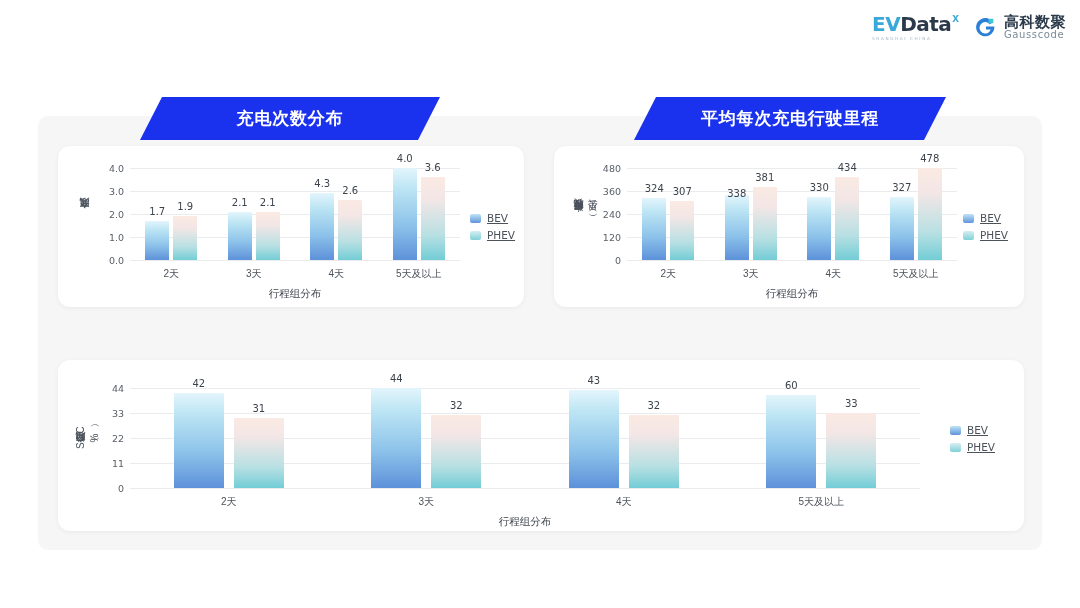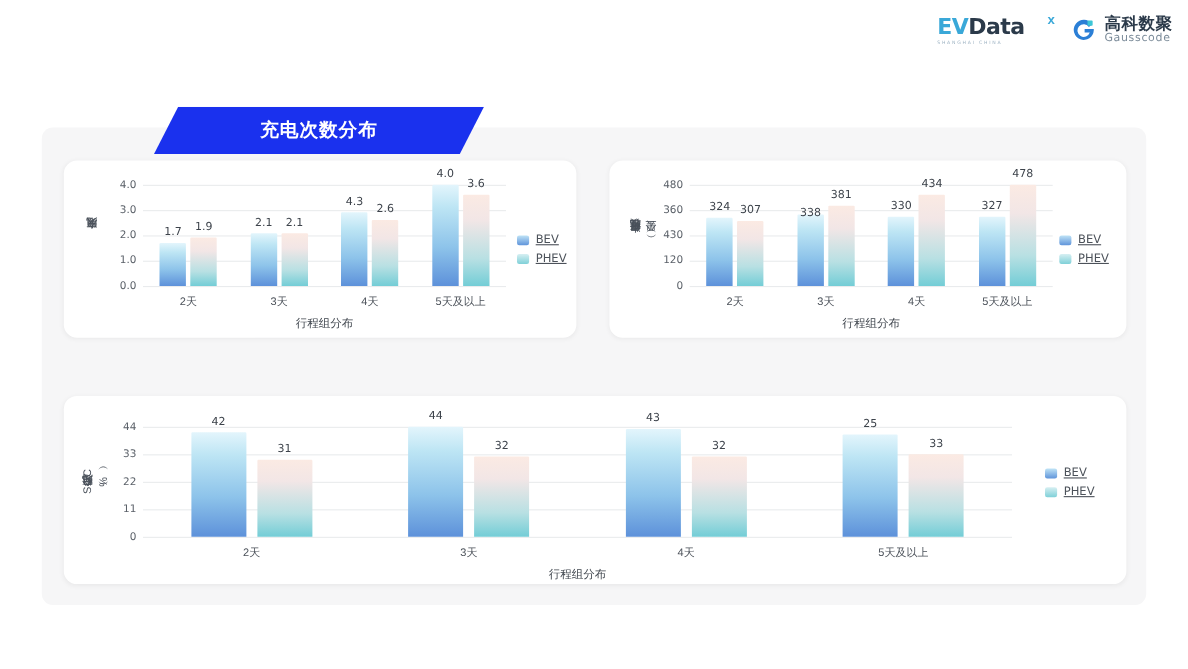--- a/index.html
+++ b/index.html
@@ -11,21 +11,21 @@
   }
 
   .page { position: relative; width: 1080px; height: 608px; }
 
   
   .brand-bar {
     position: absolute; top: 14px; right: 14px;
     display: flex; align-items: center; gap: 14px;
   }
   .logo-evdata { display: flex; flex-direction: column; align-items: flex-start; }
-  .logo-evdata-row { display: flex; align-items: flex-start; gap: 20px; }
+  .logo-evdata-row { display: flex; align-items: flex-start; }
   .ev-word {
     font-size: 20px; font-weight: bold; letter-spacing: -0.5px;
     color: #2b3a4a; line-height: 1;
     font-family: "DejaVu Sans", sans-serif;
   }
   .ev-word .ev-hi { color: #3aa8d8; }
   .ev-x {
     font-size: 12px; color: #3aa8d8; font-weight: bold;
     margin-left: 1px; margin-top: -3px;
   }
@@ -153,20 +153,23 @@
   </div>
 
   <div class="outer-panel"></div>
 
   <div class="card card-1"></div>
   <div class="banner banner-1">
     <span>充电次数分布</span>
   </div>
 
   <div class="card card-2"></div>
+  <div class="banner banner-2">
+    <span>平均每次充电行驶里程</span>
+  </div>
 
   <div class="card card-3"></div>
 
   <div id="chart-layer">
       <div class="chart" style="left: 0px; top: 0px; width: 1080px; height: 608px;">
         <div class="ylabel-wrap" style="left: 78px; top: 168px; height: 96px;">
           <div class="ylabel-col" style="height: 96px; display: flex; align-items: center; justify-content: center;">充电频次</div>
         </div>
         <div class="plot" style="left: 130px; top: 168px; width: 330px; height: 92px;">
           <div class="gridline" style="top: 92px;"></div>
@@ -216,21 +219,21 @@
         <div class="ylabel-wrap" style="left: 572px; top: 164px; height: 108px;">
           <div class="ylabel-col" style="height: 108px; display: flex; align-items: center; justify-content: center;">每次充电行驶里程</div>
           <div class="ylabel-col" style="height: 108px; display: flex; align-items: center; justify-content: center;">（公里）</div>
         </div>
         <div class="plot" style="left: 627px; top: 168px; width: 330px; height: 92px;">
           <div class="gridline" style="top: 92px;"></div>
           <div class="ytick" style="top: 92px;">0</div>
           <div class="gridline" style="top: 69px;"></div>
           <div class="ytick" style="top: 69px;">120</div>
           <div class="gridline" style="top: 46px;"></div>
-          <div class="ytick" style="top: 46px;">430</div>
+          <div class="ytick" style="top: 46px;">240</div>
           <div class="gridline" style="top: 23px;"></div>
           <div class="ytick" style="top: 23px;">360</div>
           <div class="gridline" style="top: 0px;"></div>
           <div class="ytick" style="top: 0px;">480</div>
           <div class="bar bev" style="left: 15.25px; width: 24px; height: 62.1px;"></div>
           <div class="bar-label" style="left: 27.25px; top: 14.9px;">324</div>
           <div class="bar phev" style="left: 43.25px; width: 24px; height: 58.8417px;"></div>
           <div class="bar-label" style="left: 55.25px; top: 18.1583px;">307</div>
           <div class="xtick" style="left: 41.25px; top: 99px;">2天</div>
           <div class="bar bev" style="left: 97.75px; width: 24px; height: 64.7833px;"></div>
@@ -286,21 +289,21 @@
           <div class="bar-label" style="left: 266.25px; top: -15px;">44</div>
           <div class="bar phev" style="left: 301.25px; width: 50px; height: 72.7273px;"></div>
           <div class="bar-label" style="left: 326.25px; top: 12.2727px;">32</div>
           <div class="xtick" style="left: 296.25px; top: 107px;">3天</div>
           <div class="bar bev" style="left: 438.75px; width: 50px; height: 97.7273px;"></div>
           <div class="bar-label" style="left: 463.75px; top: -12.7273px;">43</div>
           <div class="bar phev" style="left: 498.75px; width: 50px; height: 72.7273px;"></div>
           <div class="bar-label" style="left: 523.75px; top: 12.2727px;">32</div>
           <div class="xtick" style="left: 493.75px; top: 107px;">4天</div>
           <div class="bar bev" style="left: 636.25px; width: 50px; height: 93.1818px;"></div>
-          <div class="bar-label" style="left: 661.25px; top: -8.18182px;">25</div>
+          <div class="bar-label" style="left: 661.25px; top: -8.18182px;">60</div>
           <div class="bar phev" style="left: 696.25px; width: 50px; height: 75px;"></div>
           <div class="bar-label" style="left: 721.25px; top: 10px;">33</div>
           <div class="xtick" style="left: 691.25px; top: 107px;">5天及以上</div>
           <div class="xlabel" style="left: 395px; top: 127px;">行程组分布</div>
         </div>
         <div class="legend" style="left: 950px; top: 424px;">
           <div class="legend-row">
             <span class="swatch bev"></span>
             <span class="legend-text">BEV</span>
           </div>

